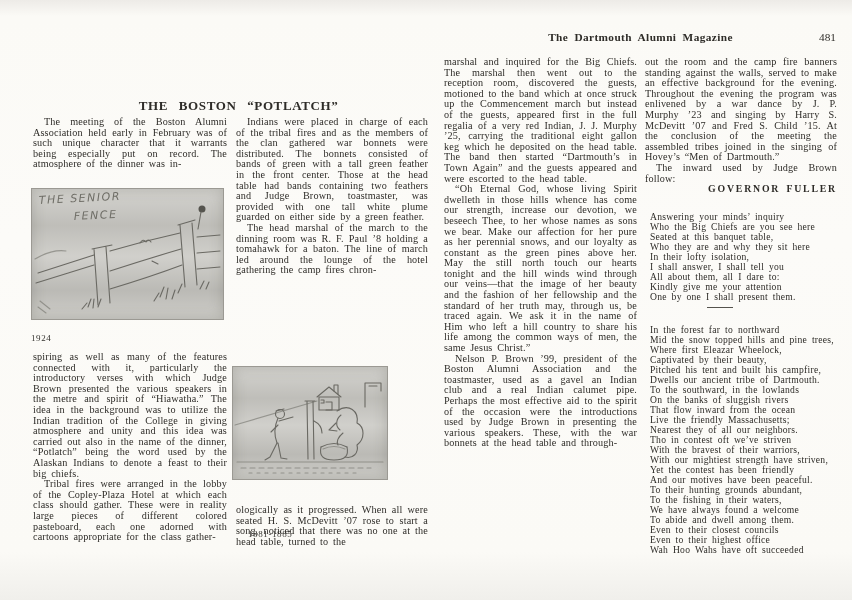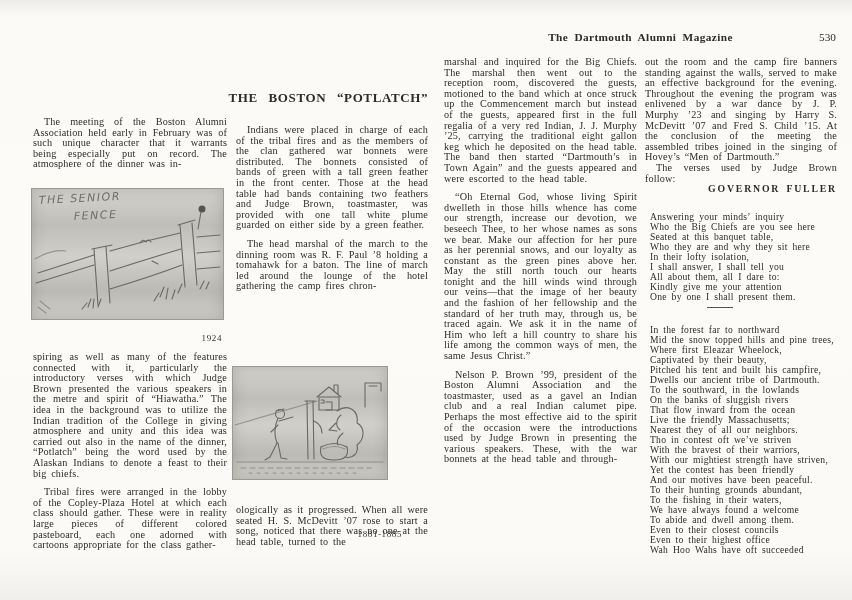--- a/index.html
+++ b/index.html
@@ -5,44 +5,44 @@
   html,body{margin:0;padding:0;background:#e9e8e4;}
   .spread{
     position:relative;width:852px;height:600px;overflow:hidden;
     background:linear-gradient(180deg,#edebe7 0,#fbfaf6 16px,#fcfbf8 40%,#fbfaf6 92%,#f0efeb 100%);
     font-family:"Liberation Serif","DejaVu Serif",serif;
     color:var(--ink,#2e2c28);
   }
   .col{position:absolute;font-size:10.2px;line-height:10.6px;text-align:justify;
        letter-spacing:.15px;word-spacing:2px;}
   .col p{margin:0;}
-  .col p.pnew{text-indent:11px;margin-top:8px;}
+  .col p.pnew{text-indent:11px;margin-top:0;}
   .col p.noind{text-indent:0;}
   .article-title{
-    position:absolute;left:33px;top:90px;width:395px;text-align:right;
-    font-size:13px;font-weight:bold;letter-spacing:.6px;word-spacing:7px;margin:0;
+    position:absolute;left:33px;top:90px;width:395px;text-align:center;
+    font-size:13px;font-weight:bold;letter-spacing:.6px;word-spacing:7px;margin:8px;
   }
   .mag-header{
     position:absolute;left:444px;top:31px;width:393px;text-align:center;
     font-size:11.3px;font-weight:bold;letter-spacing:.4px;word-spacing:3px;
   }
   .page-num{
     position:absolute;left:790px;top:31px;width:46px;text-align:right;
     font-size:11.3px;font-weight:normal;
   }
   .sketch{
     position:absolute;border:1px solid #9b9993;
     background:
       linear-gradient(180deg,rgba(255,255,255,.20),rgba(0,0,0,.05) 28%,rgba(255,255,255,.14) 52%,rgba(0,0,0,.07) 78%,rgba(255,255,255,.10)),
       var(--sketch_bg,#c9c8c3);
     box-shadow:inset 0 0 14px rgba(90,88,80,.28);
   }
   .sketch svg{display:block;}
   .caption{
-    position:absolute;text-align:right;font-size:9px;letter-spacing:.6px;color:#34332f;
+    position:absolute;text-align:left;font-size:9px;letter-spacing:.6px;color:#34332f;
   }
   .stanza{white-space:pre-line;font-size:9.6px;line-height:10px;letter-spacing:.25px;
           word-spacing:2.2px;text-align:left;padding-left:5px;margin-top:17px;}
   .poem-title{text-align:right;font-size:9.8px;font-weight:bold;letter-spacing:1.8px;
               margin:8px 0 5px 0;text-indent:0;}
   .poem-lead{margin-top:3px;text-indent:11px;}
   .stanza-divider{width:26px;border:0;border-top:1px solid #55534d;margin:5px auto 6px 62px;}
   .sk-stroke{stroke:var(--sketch_ink,#6a6963);stroke-width:1.1;fill:none;
              stroke-linecap:round;stroke-linejoin:round;}
   .sk-light{opacity:.55;}
@@ -150,31 +150,31 @@
       </g>
     </svg>
   </div>
   <div class="caption" style="left:248px;top:484px;width:154px;margin-top:45px;">1881-1885</div>
 
   <div class="col" style="left:236px;top:505px;width:192px;">
     <p class="noind">ologically as it progressed. When all were seated H. S. McDevitt ’07 rose to start a song, noticed that there was no one at the head table, turned to the</p>
   </div>
 
   <div class="mag-header">The Dartmouth Alumni Magazine</div>
-  <div class="page-num">530</div>
+  <div class="page-num">481</div>
 
   <div class="col" style="left:444px;top:57px;width:193px;">
     <p class="noind">marshal and inquired for the Big Chiefs. The marshal then went out to the reception room, discovered the guests, motioned to the band which at once struck up the Commencement march but instead of the guests, appeared first in the full regalia of a very red Indian, J. J. Murphy ’25, carrying the traditional eight gallon keg which he deposited on the head table. The band then started “Dartmouth’s in Town Again” and the guests appeared and were escorted to the head table.</p>
     <p class="pnew">“Oh Eternal God, whose living Spirit dwelleth in those hills whence has come our strength, increase our devotion, we beseech Thee, to her whose names as sons we bear. Make our affection for her pure as her perennial snows, and our loyalty as constant as the green pines above her. May the still north touch our hearts tonight and the hill winds wind through our veins—that the image of her beauty and the fashion of her fellowship and the standard of her truth may, through us, be traced again. We ask it in the name of Him who left a hill country to share his life among the common ways of men, the same Jesus Christ.”</p>
     <p class="pnew">Nelson P. Brown ’99, president of the Boston Alumni Association and the toastmaster, used as a gavel an Indian club and a real Indian calumet pipe. Perhaps the most effective aid to the spirit of the occasion were the introductions used by Judge Brown in presenting the various speakers. These, with the war bonnets at the head table and through-</p>
   </div>
 
   <div class="col" style="left:645px;top:57px;width:192px;">
     <p class="noind">out the room and the camp fire banners standing against the walls, served to make an effective background for the evening. Throughout the evening the program was enlivened by a war dance by J. P. Murphy ’23 and singing by Harry S. McDevitt ’07 and Fred S. Child ’15. At the conclusion of the meeting the assembled tribes joined in the singing of Hovey’s “Men of Dartmouth.”</p>
-    <p class="poem-lead">The verses used by Judge Brown follow:</p>
+    <p class="poem-lead">The inward used by Judge Brown follow:</p>
     <p class="poem-title">GOVERNOR FULLER</p>
     <div class="stanza">Answering your minds’ inquiry
 Who the Big Chiefs are you see here
 Seated at this banquet table,
 Who they are and why they sit here
 In their lofty isolation,
 I shall answer, I shall tell you
 All about them, all I dare to:
 Kindly give me your attention
 One by one I shall present them.</div>

